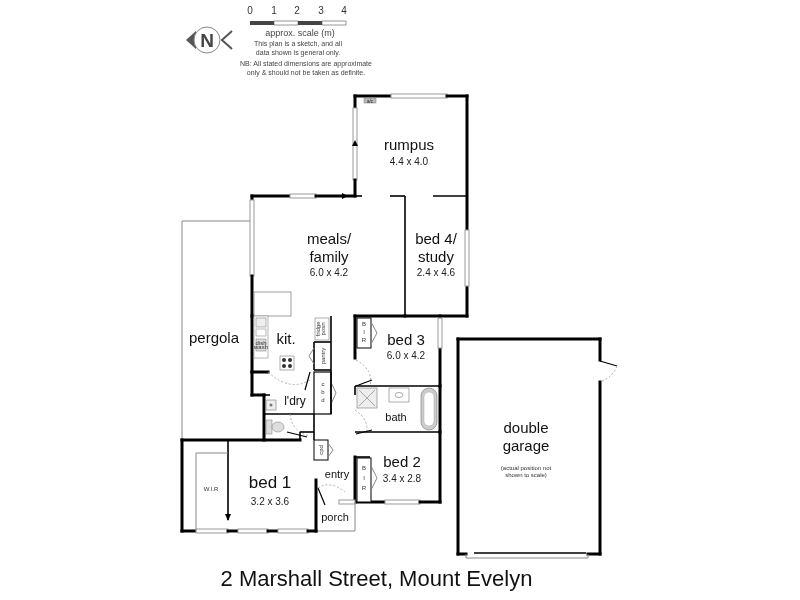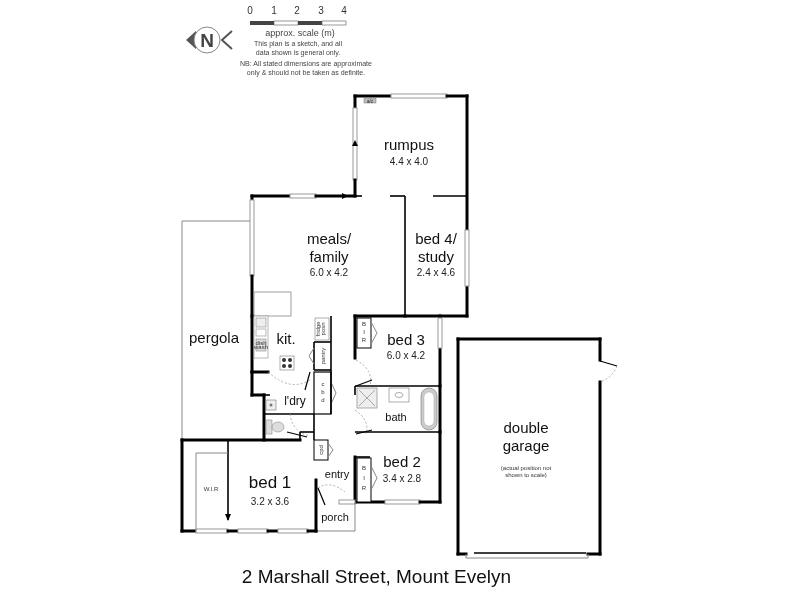--- a/index.html
+++ b/index.html
@@ -10,21 +10,21 @@
     .win { stroke: #999; stroke-width: 1; fill: #fff; }
     .light { stroke: #888; stroke-width: 1; fill: none; }
     .door-arc { stroke: #999; stroke-width: 0.8; fill: none; stroke-dasharray: 2 2; }
     .door-leaf { stroke: #000; stroke-width: 1.2; fill: none; }
     .room-name { font-family: "Liberation Sans", sans-serif; font-size: 15px; fill: #111; text-anchor: middle; }
     .room-name-lg { font-family: "Liberation Sans", sans-serif; font-size: 17px; fill: #111; text-anchor: middle; }
     .room-dim { font-family: "Liberation Sans", sans-serif; font-size: 10px; fill: #222; text-anchor: middle; }
     .tiny { font-family: "Liberation Sans", sans-serif; font-size: 6px; fill: #333; text-anchor: middle; }
     .note { font-family: "Liberation Sans", sans-serif; font-size: 7px; fill: #444; text-anchor: middle; }
     .scale-num { font-family: "Liberation Sans", sans-serif; font-size: 10px; fill: #333; text-anchor: middle; }
-    .title { position: absolute; left: 0; width: 753px; top: 566px; text-align: center; font-family: "Liberation Sans", sans-serif; font-size: 19px; color: #111; }
+    .title { position: absolute; left: 0; width: 753px; top: 566px; text-align: center; font-family: "Liberation Sans", sans-serif; font-size: 22px; color: #111; }
   </style>
 </head>
 <body>
 
 <svg width="800" height="600" viewBox="0 0 800 600">
 
   <g>
     <polygon points="186,40 196,31 196,49" fill="#555"></polygon>
     <circle cx="207" cy="40" r="13" fill="#fff" stroke="#888" stroke-width="1"></circle>
     <text x="207" y="47" font-family="Liberation Sans, sans-serif" font-size="19" font-weight="bold" fill="#444" text-anchor="middle">N</text>

